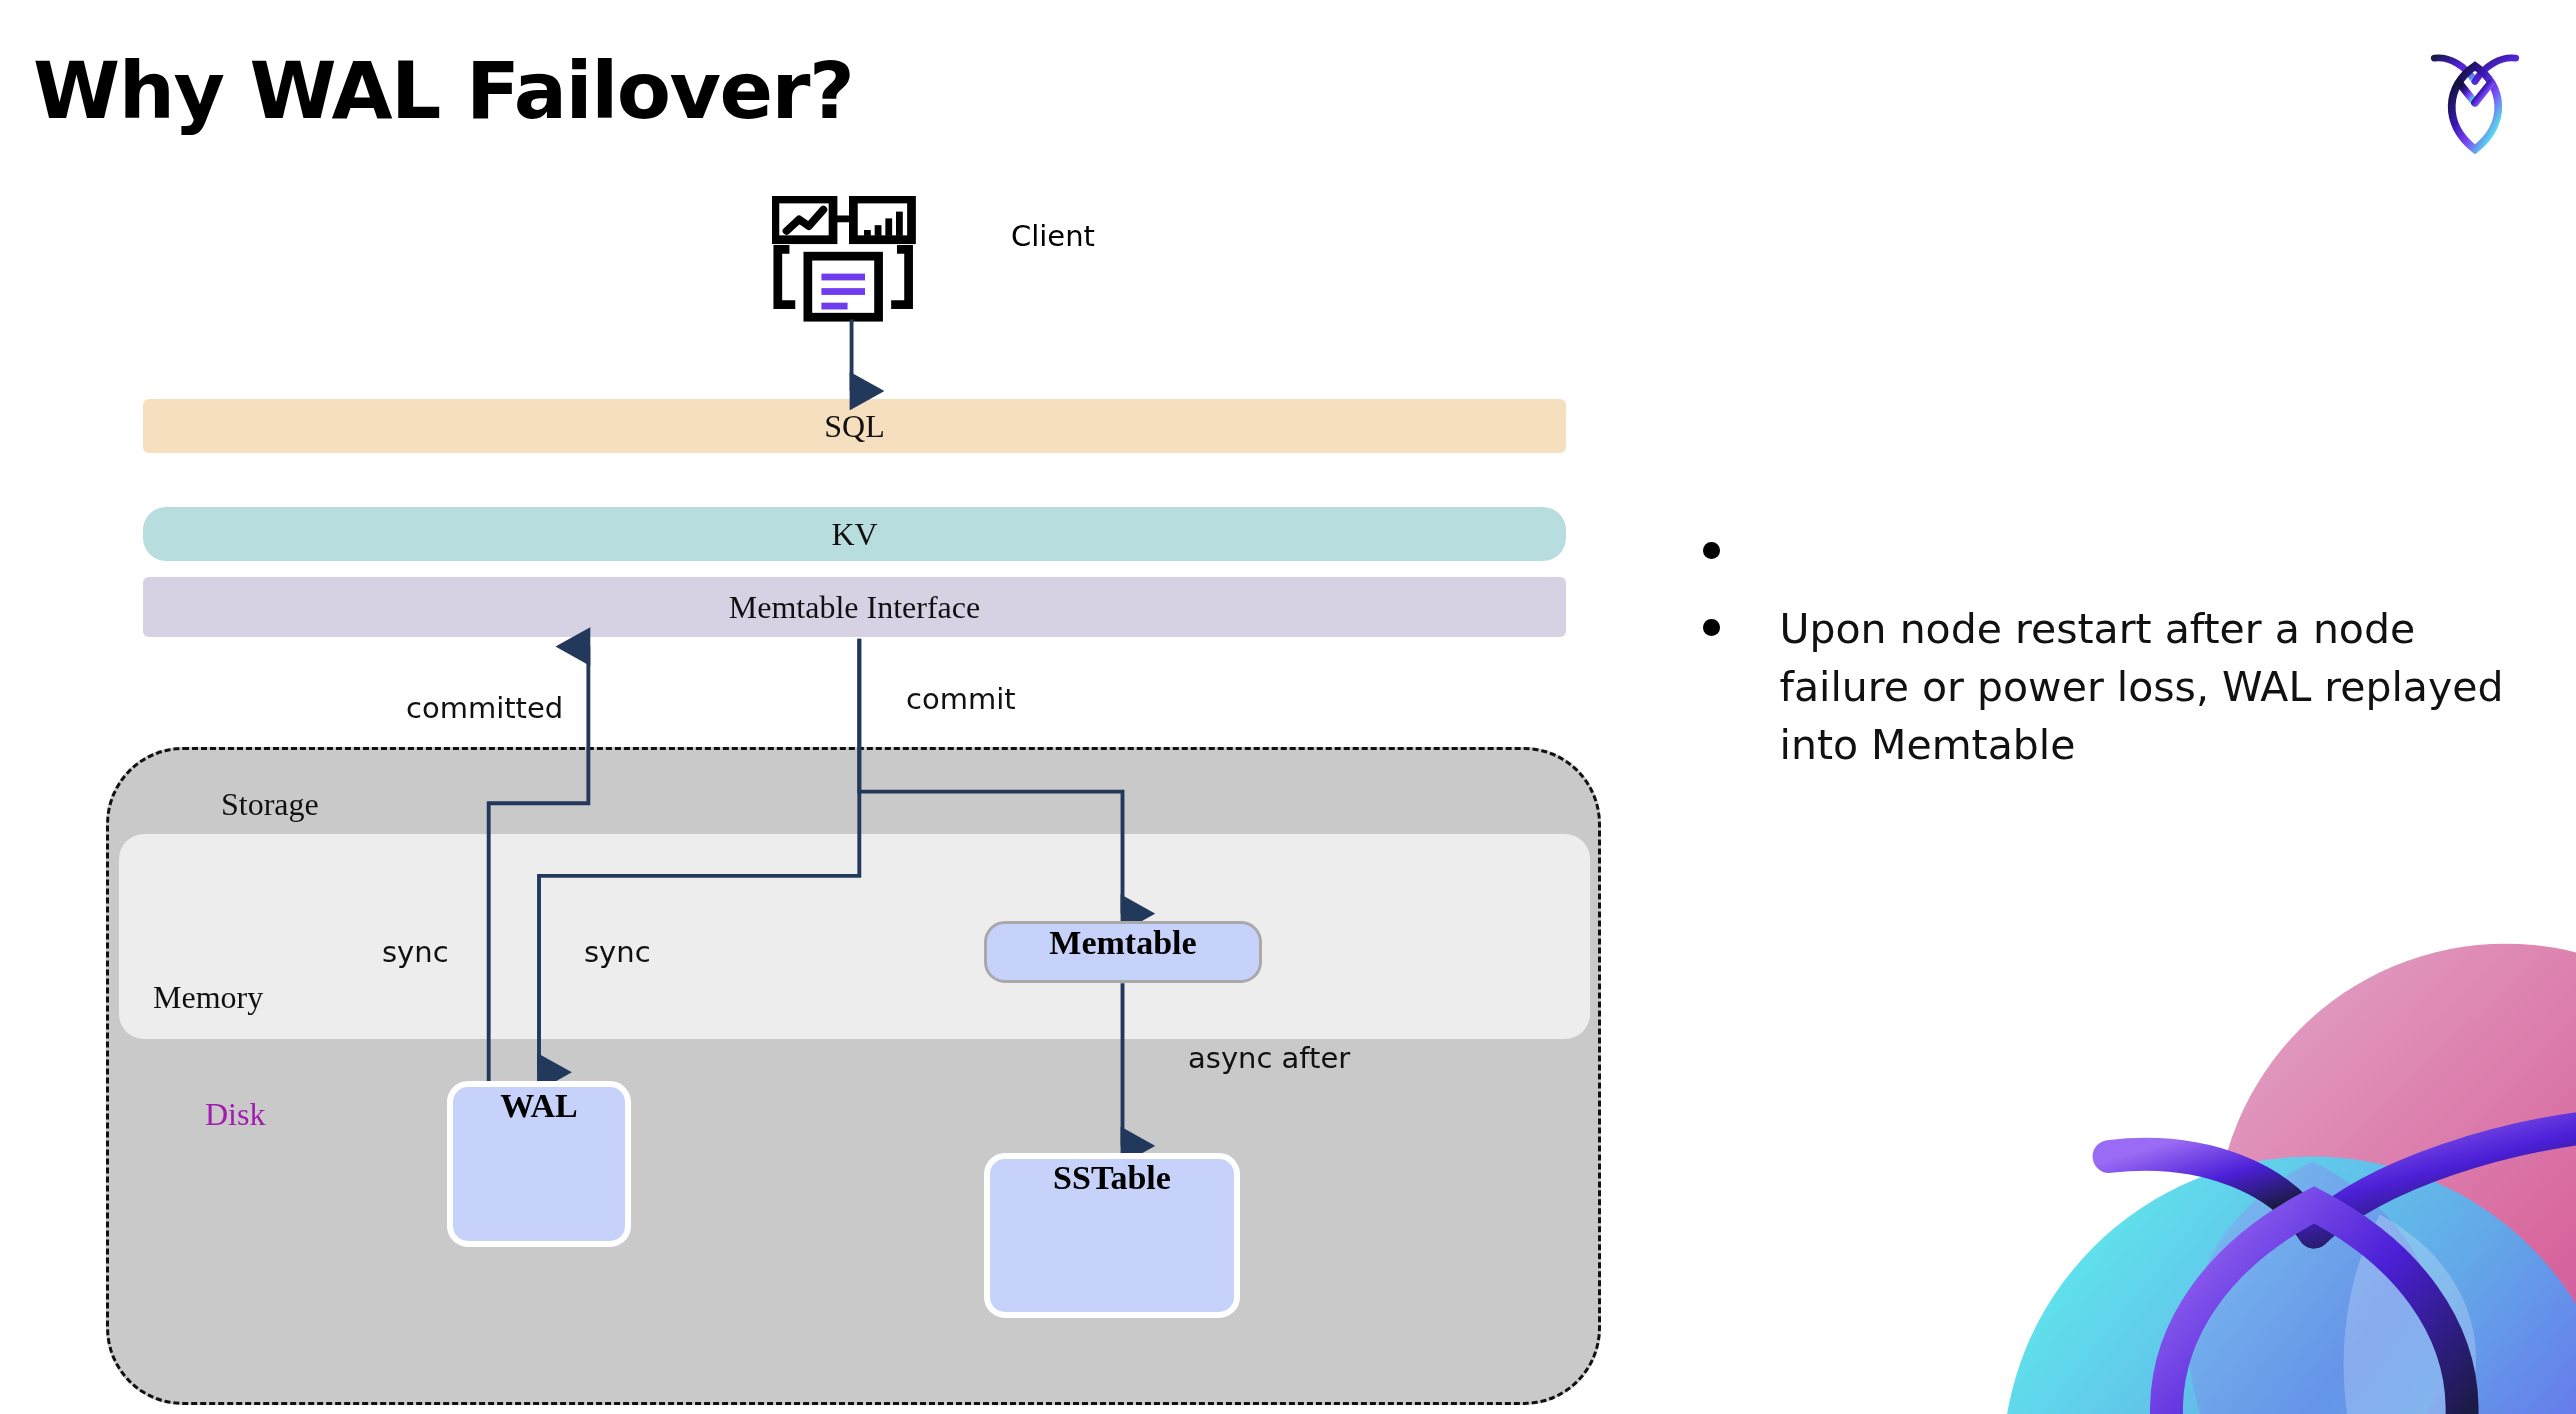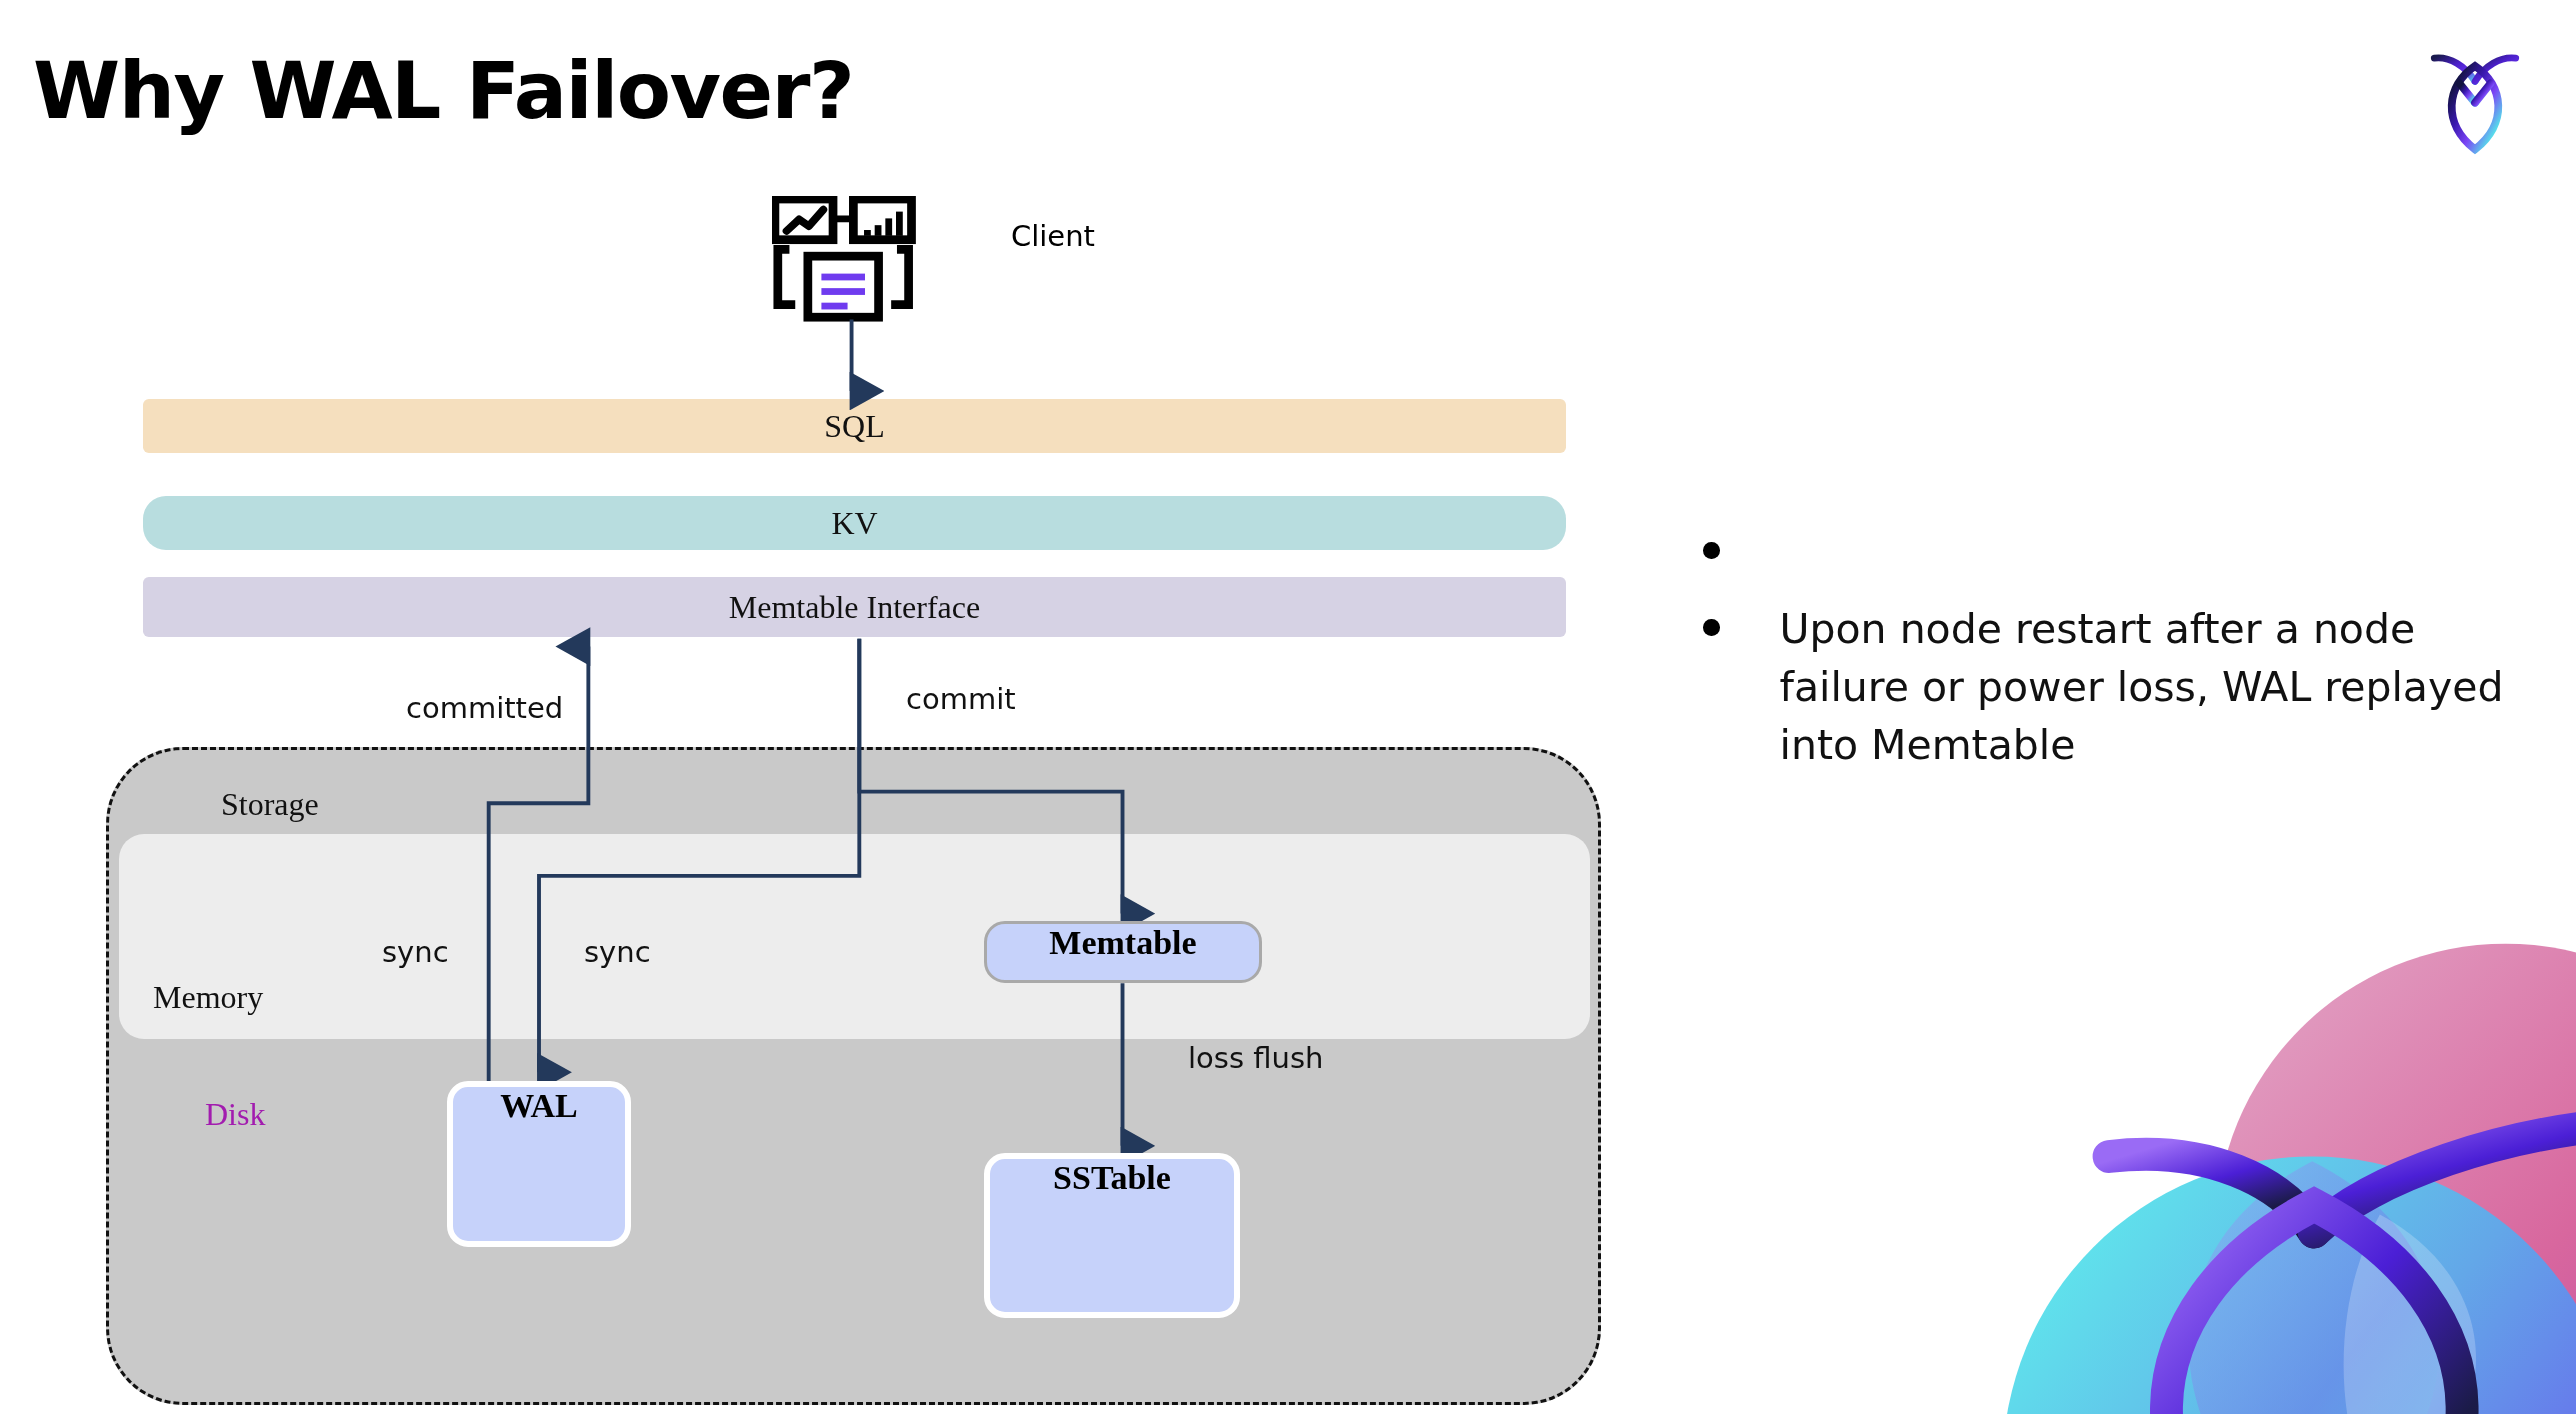--- a/index.html
+++ b/index.html
@@ -65,21 +65,21 @@
     height: 54px;
     border-radius: 5.8px;
     display: flex;
     align-items: center;
     justify-content: center;
     font-family: "Liberation Serif", serif;
     font-size: 32px;
     color: #111111;
   }
   #layer-sql { top: 399px; background: #F5DFBE; }
-  #layer-kv  { top: 496px; background: #B8DDDF; border-radius: 23px; }
+  #layer-kv  { top: 507px; background: #B8DDDF; border-radius: 23px; }
   #layer-si  { top: 577px; background: #D6D2E4; height: 60px; }
 
   
   #pebble-container {
     position: absolute;
     left: 106px;
     top: 747px;
     width: 1495px;
     height: 658px;
     border: 3.9px dashed #111111;
@@ -314,21 +314,21 @@
   <span>WAL</span>
 </div>
 <div class="data-box" id="box-sstable">
   <span>SSTable</span>
 </div>
 
 <div class="edge-label" id="label-committed">committed</div>
 <div class="edge-label" id="label-commit">commit</div>
 <div class="edge-label" id="label-sync-1">sync</div>
 <div class="edge-label" id="label-sync-2">sync</div>
-<div class="edge-label" id="label-async">loss flush</div>
+<div class="edge-label" id="label-async">async after</div>
 
 <div id="bullet-list">
   <div class="bullet-row">
     <span class="bullet-dot"></span>
   </div>
   <div class="bullet-row">
     <span class="bullet-dot"></span>
     <span class="bullet-text">Upon node restart after a node failure or power loss, WAL replayed into Memtable</span>
   </div>
 </div>

